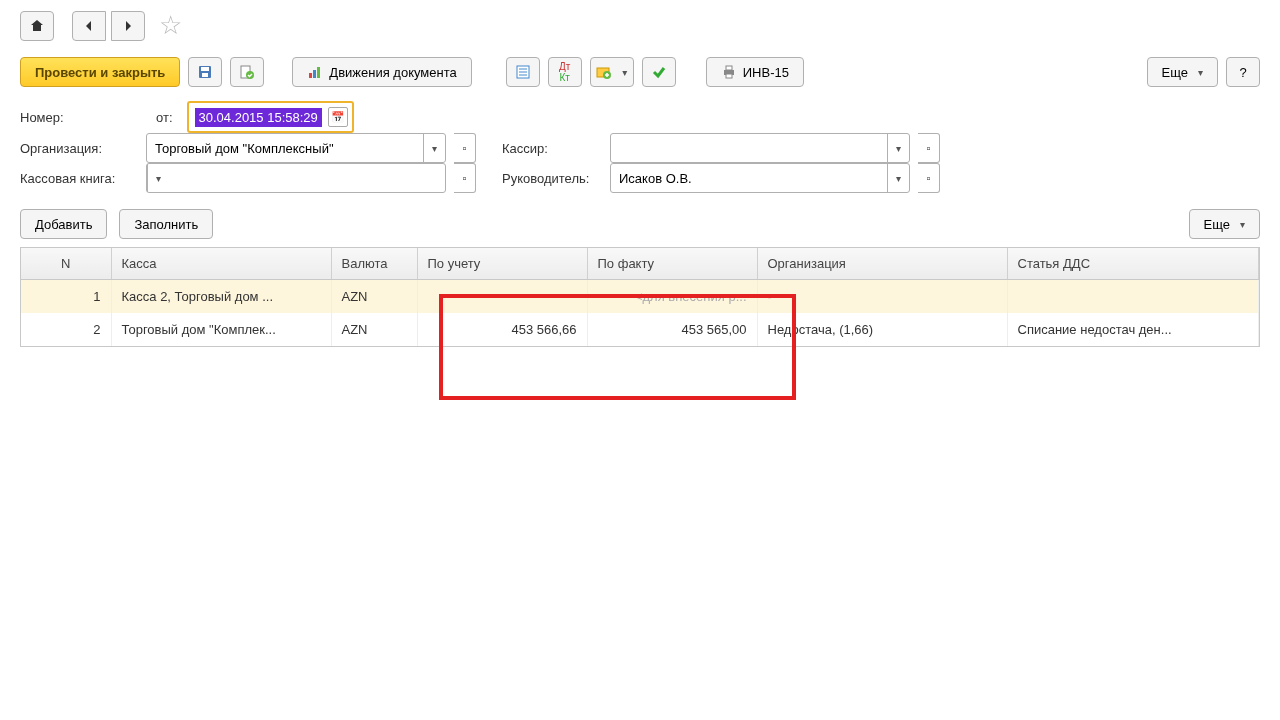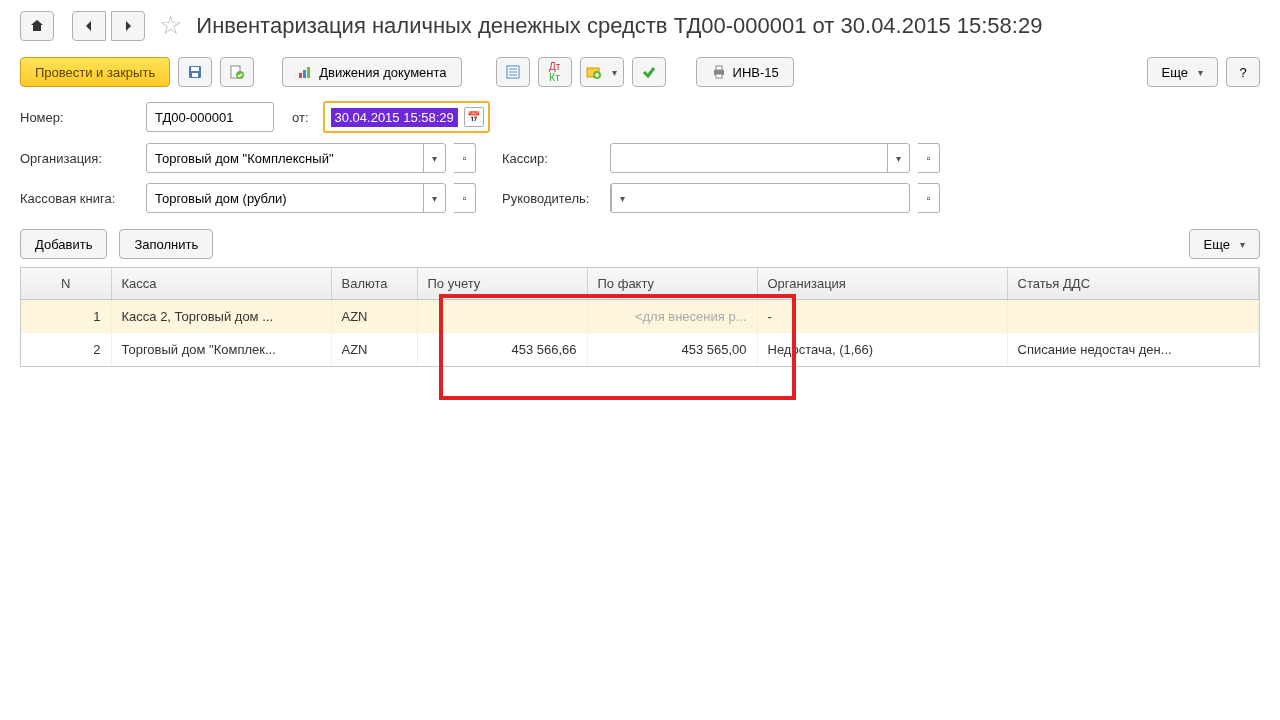--- a/index.html
+++ b/index.html
@@ -5,24 +5,24 @@
   * { box-sizing: border-box; margin: 0; padding: 0; }
   body { font-family: Arial, sans-serif; font-size: 13px; color: #333; background: #fff; width: 1280px; height: 720px; overflow: hidden; }
   .topbar { display: flex; align-items: center; gap: 6px; padding: 10px 20px 8px 20px; }
   .btn-square { width: 34px; height: 30px; border: 1px solid #b0b0b0; border-radius: 4px; background: #f5f5f5; display: inline-flex; align-items: center; justify-content: center; cursor: pointer; }
   .btn-square.group-left { border-radius: 4px 0 0 4px; margin-right: -1px; }
   .btn-square.group-right { border-radius: 0 4px 4px 0; }
   .star { font-size: 26px; color: #bbb; margin: 0 8px; cursor: pointer; }
   .page-title { font-size: 22px; color: #3a3a3a; font-weight: 400; }
   .toolbar { display: flex; align-items: center; gap: 8px; padding: 8px 20px; }
   .btn { height: 30px; padding: 0 14px; border: 1px solid #b0b0b0; border-radius: 4px; background: #f5f5f5; display: inline-flex; align-items: center; gap: 6px; cursor: pointer; font-size: 13px; }
-  .btn-yellow { background: linear-gradient(#ffe259,#ffca28); border-color: #d0a020; font-weight: normal; color: #5a4600; }
+  .btn-yellow { background: linear-gradient(#ffe259,#ffca28); border-color: #d0a020; font-weight: bold; color: #5a4600; }
   .btn-icon { width: 34px; padding: 0; justify-content: center; }
   .spacer { flex: 1; }
-  .form-rows { padding: 6px 20px; display: flex; flex-direction: column; gap: 10px; }
+  .form-rows { padding: 6px 20px; display: flex; flex-direction: column; }
   .form-row { display: flex; align-items: center; gap: 8px; }
   .label { width: 118px; font-size: 13px; color: #333; }
   .input { height: 30px; border: 1px solid #b0b0b0; border-radius: 3px; padding: 0 8px; font-size: 13px; background: #fff; }
   .input-num { width: 128px; }
   .date-box { display: inline-flex; align-items: center; border: 2px solid #f0b42c; border-radius: 3px; height: 32px; padding: 0 4px 0 6px; gap: 6px; }
   .date-sel { background: #6d28d9; color: #fff; padding: 2px 4px; font-size: 13px; }
   .cal-btn { width: 20px; height: 20px; border: 1px solid #aaa; border-radius: 2px; display: inline-flex; align-items: center; justify-content: center; font-size: 11px; cursor: pointer; }
   .combo { display: inline-flex; align-items: center; height: 30px; border: 1px solid #b0b0b0; border-radius: 3px; background: #fff; }
   .combo-input { border: none; outline: none; height: 100%; padding: 0 8px; font-size: 13px; flex: 1; background: transparent; }
   .combo-btn { width: 22px; height: 100%; border-left: 1px solid #b0b0b0; display: inline-flex; align-items: center; justify-content: center; font-size: 10px; cursor: pointer; color: #555; }
@@ -54,21 +54,20 @@
     <svg class="icon-svg" viewBox="0 0 16 16">
         <path fill="#333" d="M10 3l-5 5 5 5V3z"></path>
       </svg>
   </div>
   <div class="btn-square group-right">
     <svg class="icon-svg" viewBox="0 0 16 16">
         <path fill="#333" d="M6 3l5 5-5 5V3z"></path>
       </svg>
   </div>
   <span class="star">☆</span>
-  <span class="page-title">Инвентаризация наличных денежных средств ТД00-000001 от 30.04.2015 15:58:29</span>
 </div>
 
 <div class="toolbar">
   <button class="btn btn-yellow">Провести и закрыть</button>
   <button class="btn btn-icon">
     <svg class="icon-svg" viewBox="0 0 16 16">
         <rect x="2" y="2" width="12" height="12" fill="#4a7ab8" rx="1"></rect>
         <rect x="4" y="3" width="8" height="4" fill="#fff"></rect>
         <rect x="5" y="9" width="6" height="4" fill="#fff"></rect>
       </svg>
@@ -127,21 +126,20 @@
   <button class="btn">
     <span>Еще</span>
     <span class="dd-arrow">▾</span>
   </button>
   <button class="btn btn-icon">?</button>
 </div>
 
 <div class="form-rows">
   <div class="form-row">
     <span class="label">Номер:</span>
-    <input class="input input-num" value="ТД00-000001" style="">
     <span style="margin:0 6px 0 10px">от:</span>
     <span class="date-box">
       <span class="date-sel">30.04.2015 15:58:29</span>
       <span class="cal-btn">📅</span>
     </span>
   </div>
   <div class="form-row">
     <span class="label">Организация:</span>
     <span class="combo" style="width:300px">
       <input class="combo-input" value="Торговый дом &quot;Комплексный&quot;" style="">
@@ -151,26 +149,26 @@
     <span class="label label2">Кассир:</span>
     <span class="combo" style="width:300px">
       <input class="combo-input" value="" style="">
       <span class="combo-btn">▾</span>
     </span>
     <span class="combo-ext">▫</span>
   </div>
   <div class="form-row">
     <span class="label">Кассовая книга:</span>
     <span class="combo" style="width:300px">
-      <input class="combo-input" value="Торговый дом (рубли)" style="">
       <span class="combo-btn">▾</span>
     </span>
     <span class="combo-ext">▫</span>
     <span class="label label2">Руководитель:</span>
     <span class="combo" style="width:300px">
+      <input class="combo-input" value="Исаков О.В." style="">
       <span class="combo-btn">▾</span>
     </span>
     <span class="combo-ext">▫</span>
   </div>
 </div>
 
 <div class="table-actions">
   <button class="btn">Добавить</button>
   <button class="btn">Заполнить</button>
   <div class="spacer"></div>

